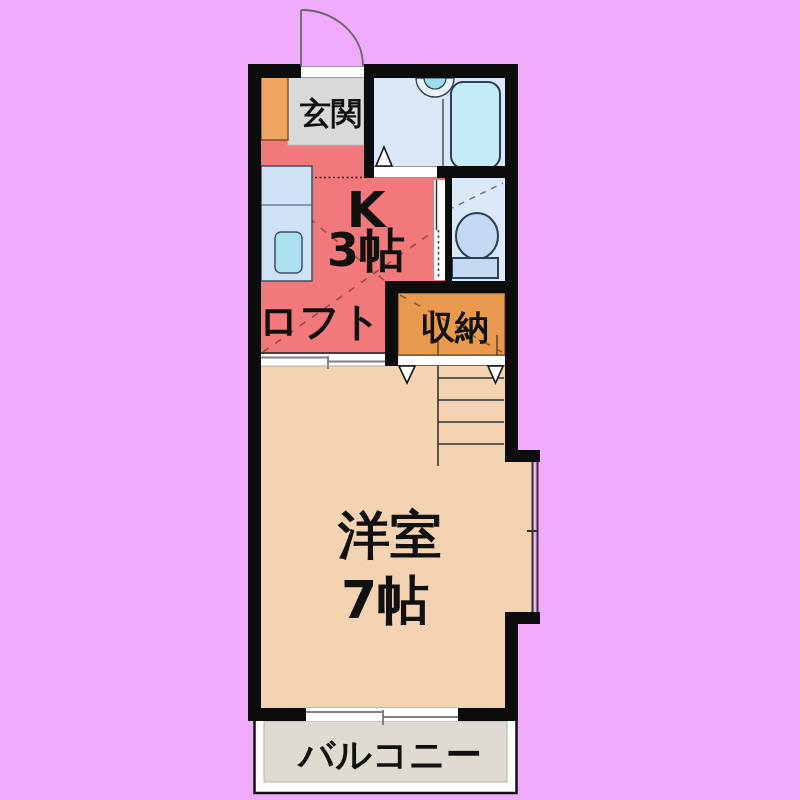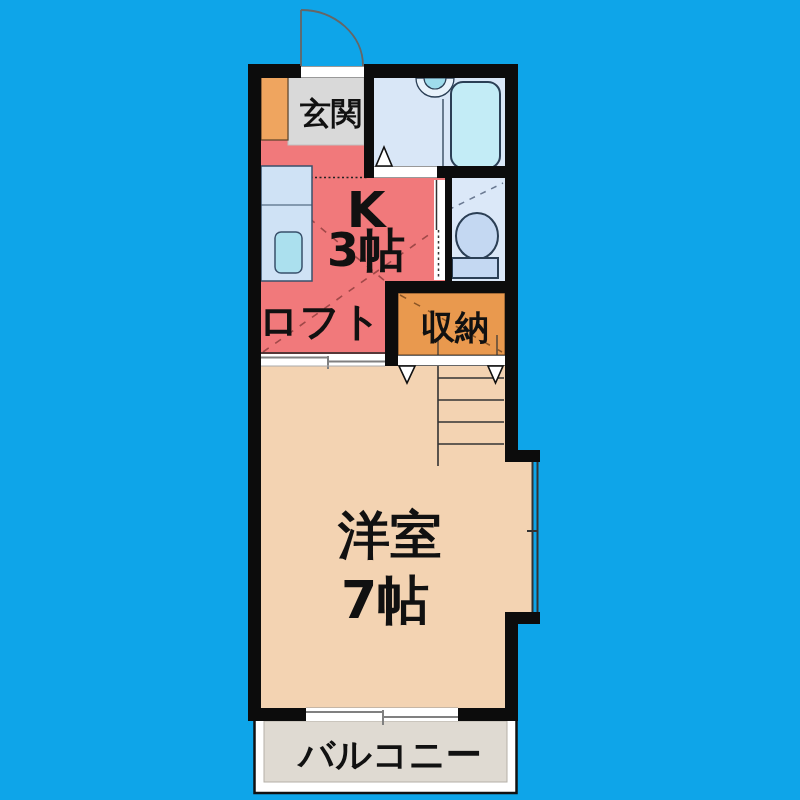--- a/index.html
+++ b/index.html
@@ -1,16 +1,16 @@
 <!DOCTYPE html>
 <html><head>
 <meta charset="utf-8">
 <style>
   html,body{margin:0;padding:0;background:#ffffff;}
-  .stage{position:relative;width:800px;height:800px;background:#0ea5e9;overflow:hidden;
+  .stage{position:relative;width:800px;height:800px;background:#f0abfc;overflow:hidden;
          font-family:"DejaVu Sans",sans-serif;}
   svg{display:block;}
   .room-label{font-family:"DejaVu Sans",sans-serif;font-weight:700;fill:#111111;}
 </style>
 </head>
 <body>
 
 <div class="stage">
 <svg width="800" height="800" viewBox="0 0 800 800">
 

